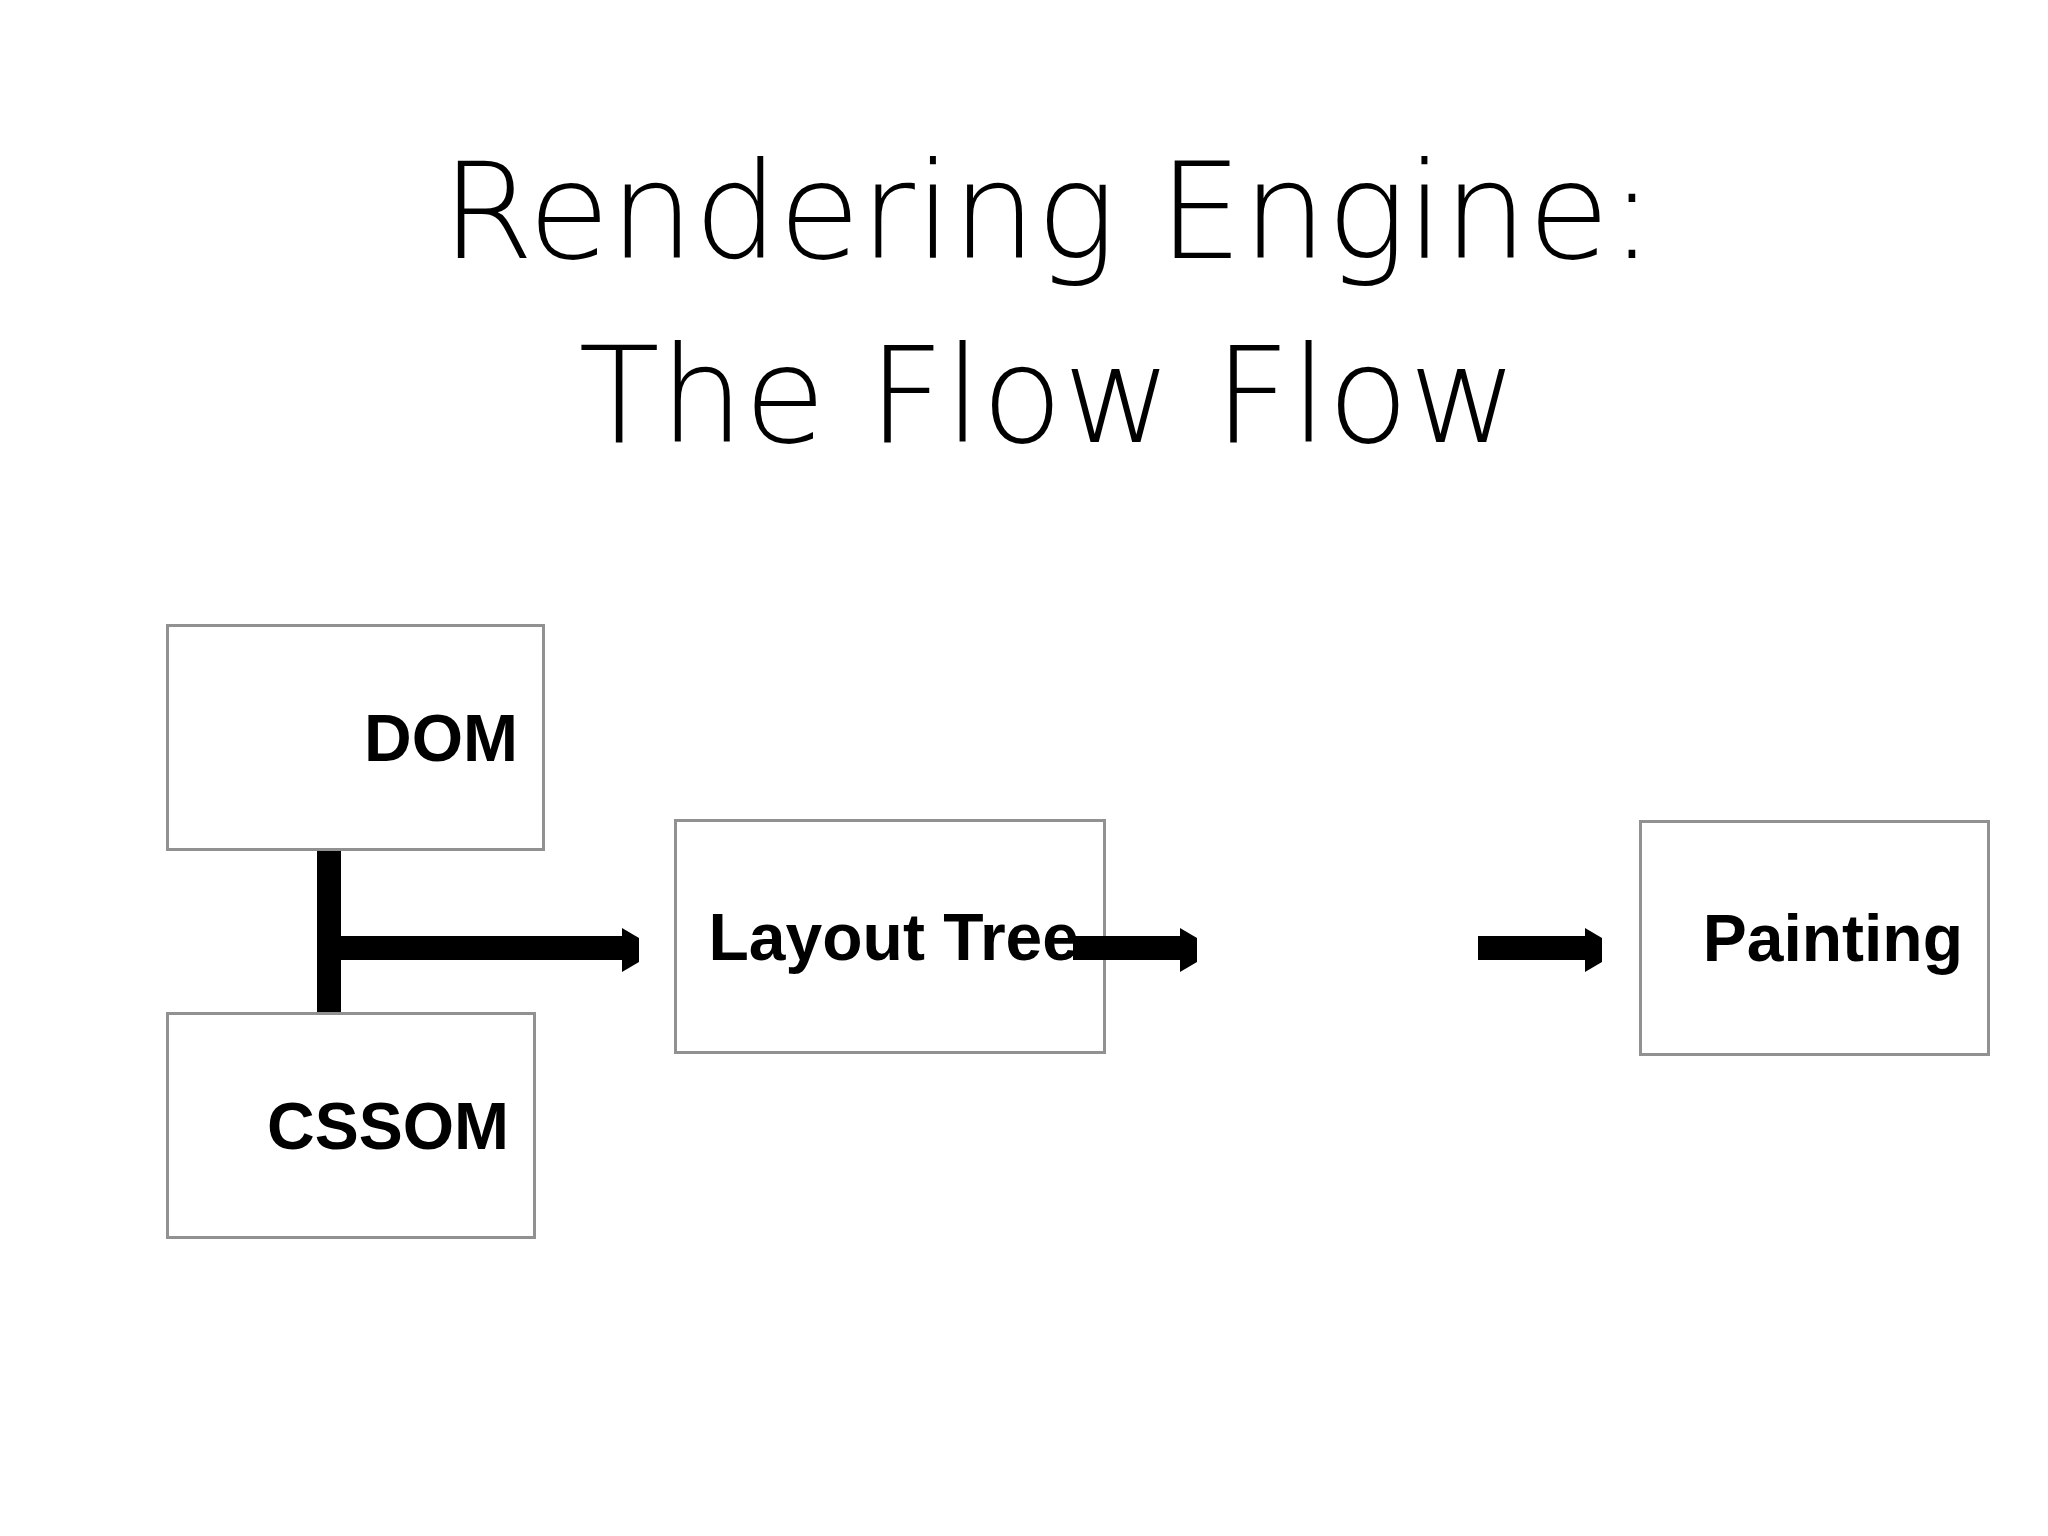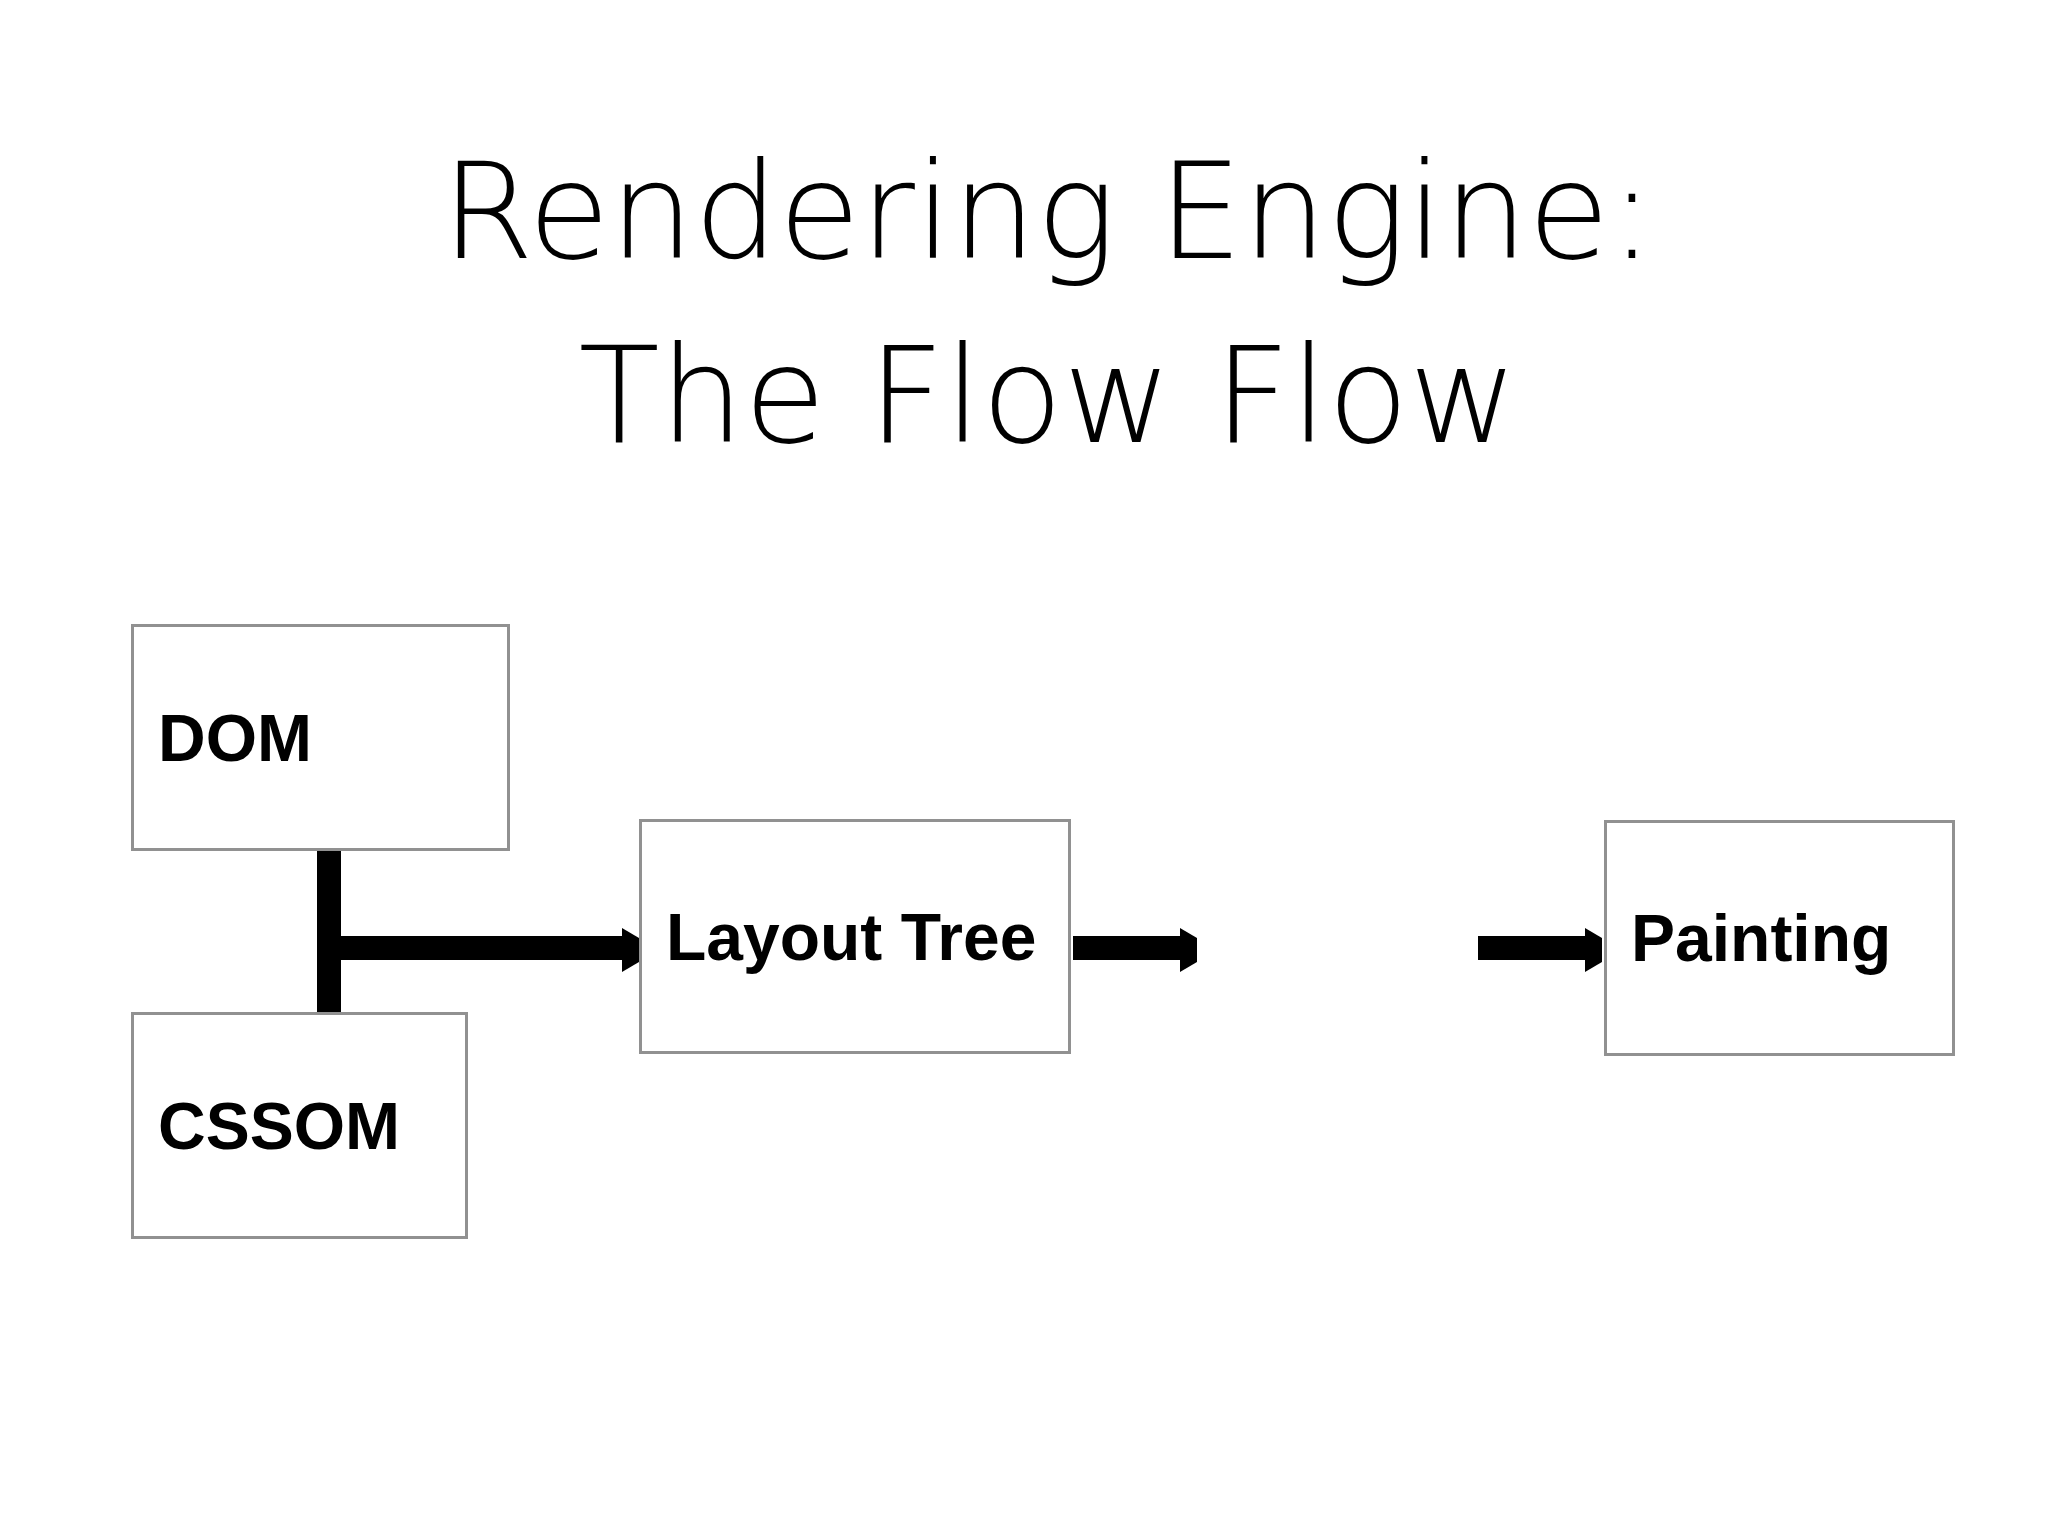--- a/index.html
+++ b/index.html
@@ -27,30 +27,31 @@
     color: var(--text, #000000);
   }
 
   
   .node {
     position: absolute;
     background: var(--box-fill, #ffffff);
     border: 3px solid var(--box-border, #919191);
     display: flex;
     align-items: center;
-    justify-content: flex-start;
+    justify-content: flex-end;
+    margin-left: 35px;
   }
   .node-label {
     font-weight: 700;
     font-size: 66px;
     color: var(--text, #000000);
     white-space: nowrap;
   }
   #node-dom         { left: 107px;  top: 600px; width: 379px; height: 227px; }
-  #node-cssom       { left: 107px;  top: 988px; width: 337px; height: 227px; }
+  #node-cssom       { left: 107px;  top: 988px; width: 370px; height: 227px; }
   #node-render-tree { left: 615px;  top: 795px; width: 432px; height: 235px; }
   #node-layout      { left: 1175px; top: 796px; width: 277px; height: 236px; }
   #node-painting    { left: 1580px; top: 796px; width: 351px; height: 236px; }
 
   
   .vline {
     position: absolute;
     left: 293px;
     top: 827px;
     width: 4px;

